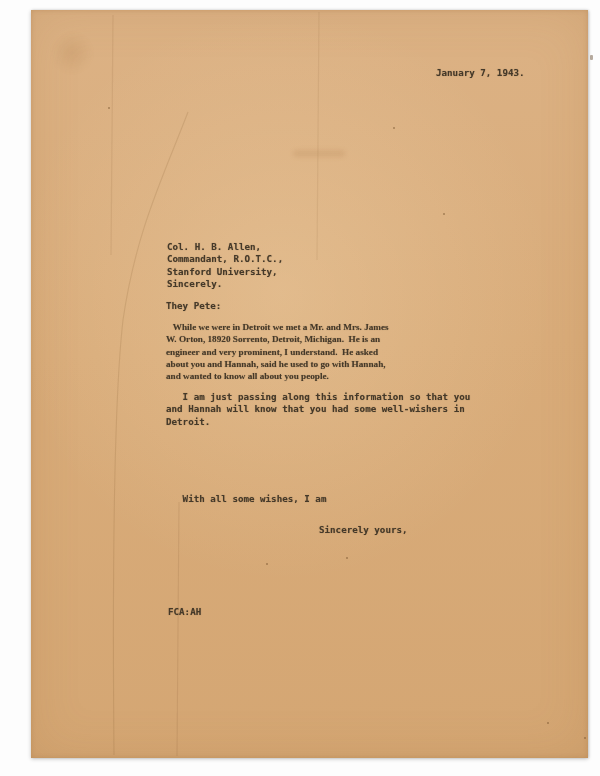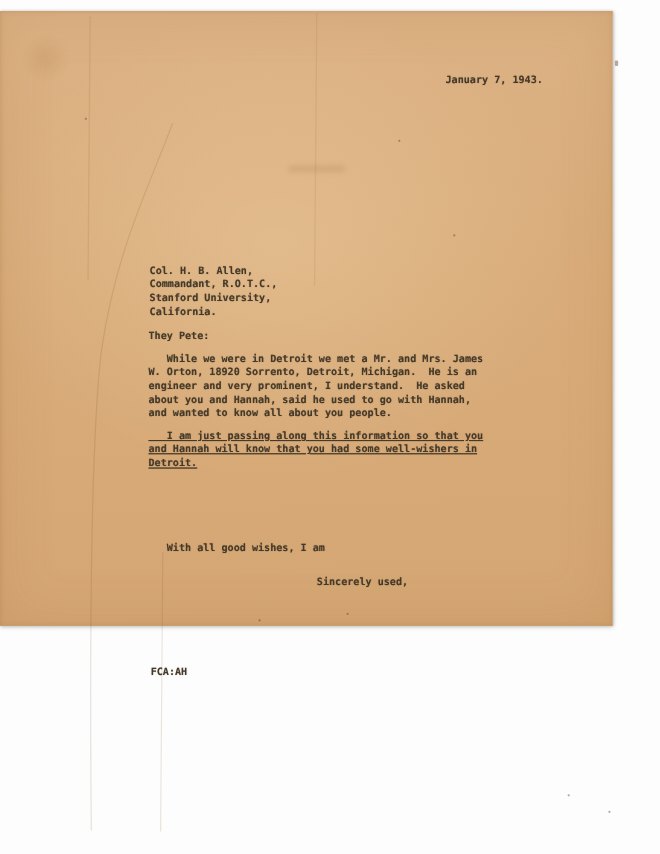--- a/index.html
+++ b/index.html
@@ -4,21 +4,21 @@
 <style>
   html, body { margin: 0; padding: 0; }
   body {
     width: 600px; height: 776px;
     position: relative; overflow: hidden;
     background: #fdfdfd;
     font-family: "DejaVu Sans Mono", monospace;
   }
   .scan-bg { position: absolute; inset: 0; background: #fdfdfd; }
   .paper {
-    position: absolute; left: 0; top: 10px; width: 557px; height: 559px;
+    position: absolute; left: 31px; top: 10px; width: 557px; height: 748px;
     background:
       radial-gradient(ellipse 70% 55% at 45% 38%, rgba(255,236,200,0.22), rgba(255,236,200,0) 70%),
       linear-gradient(178deg, #dcb285 0%, #d9ac7a 45%, #d4a673 100%);
     box-shadow:
       0 1px 4px rgba(0,0,0,0.22),
       1px 0 2px rgba(0,0,0,0.12),
       inset 0 0 50px rgba(158,105,48,0.16),
       inset 0 0 5px rgba(150,100,50,0.28);
   }
   .txt {
@@ -72,28 +72,28 @@
     <div class="speck" style="left:412px; top:203px; width:2px; height:2px;"></div>
     <div class="speck" style="left:315px; top:547px; width:2px; height:2px;"></div>
     <div class="speck" style="left:235px; top:553px; width:2px; height:2px;"></div>
     <div class="speck" style="left:516px; top:712px; width:2px; height:2px;"></div>
     <div class="speck" style="left:553px; top:727px; width:2px; height:2px;"></div>
 
     <div class="txt date" style="color: rgb(69, 57, 41);">January 7, 1943.</div>
     <div class="txt recipient" style="color: rgb(69, 57, 41);">Col. H. B. Allen,
 Commandant, R.O.T.C.,
 Stanford University,
-California.</div>
+Sincerely.</div>
     <div class="txt salutation" style="color: rgb(69, 57, 41);">They Pete:</div>
-    <div class="txt para-1" style="color: rgb(69, 57, 41);">   While we were in Detroit we met a Mr. and Mrs. James
+    <div class="txt para-1" style="color: rgb(69, 57, 41); font-family: Liberation Serif, serif;">   While we were in Detroit we met a Mr. and Mrs. James
 W. Orton, 18920 Sorrento, Detroit, Michigan.  He is an
 engineer and very prominent, I understand.  He asked
 about you and Hannah, said he used to go with Hannah,
 and wanted to know all about you people.</div>
-    <div class="txt para-2" style="color: rgb(69, 57, 41); text-decoration: underline;">   I am just passing along this information so that you
+    <div class="txt para-2" style="color: rgb(69, 57, 41);">   I am just passing along this information so that you
 and Hannah will know that you had some well-wishers in
 Detroit.</div>
-    <div class="txt closing-line" style="color: rgb(69, 57, 41);">   With all good wishes, I am</div>
-    <div class="txt sincerely" style="color: rgb(69, 57, 41);">Sincerely used,</div>
+    <div class="txt closing-line" style="color: rgb(69, 57, 41);">   With all some wishes, I am</div>
+    <div class="txt sincerely" style="color: rgb(69, 57, 41);">Sincerely yours,</div>
     <div class="txt initials" style="color: rgb(69, 57, 41);">FCA:AH</div>
 
   </div>
 </div>
 
 </body></html>

